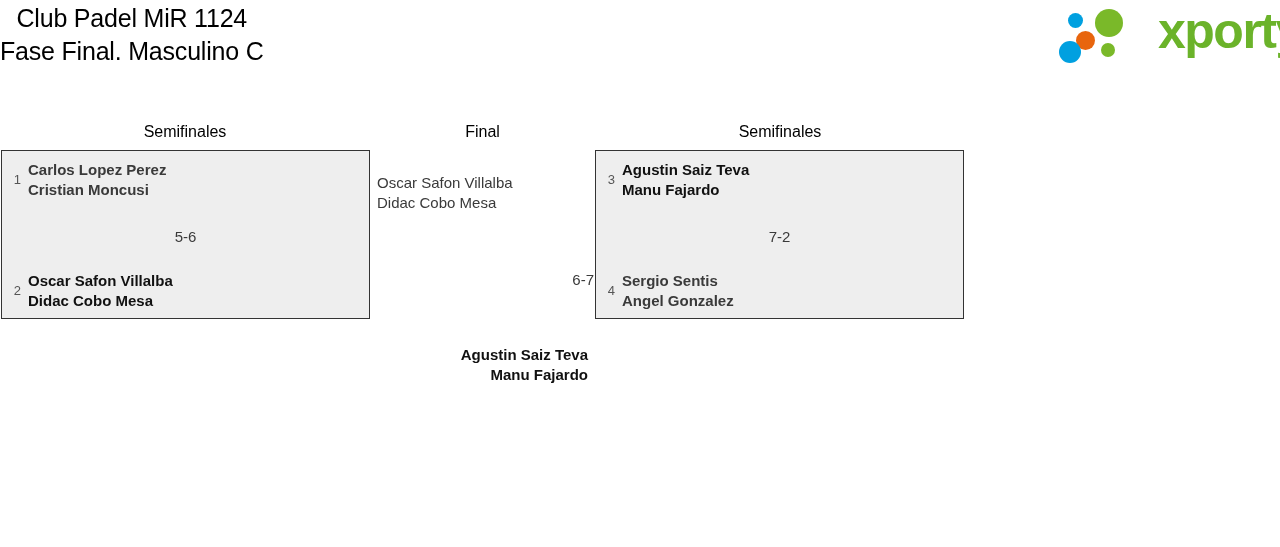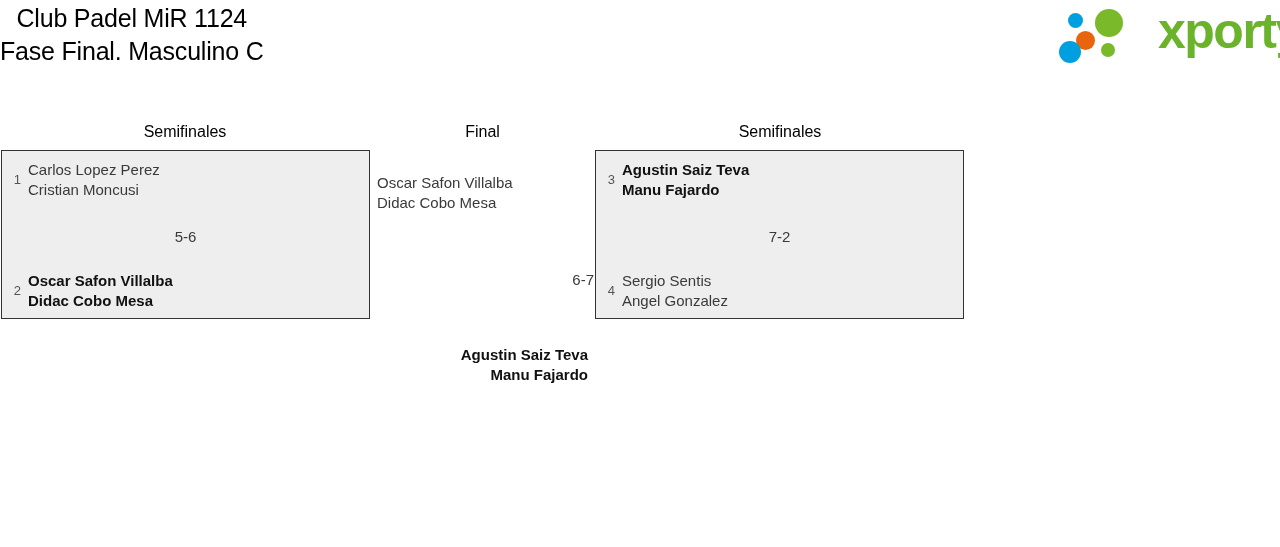--- a/index.html
+++ b/index.html
@@ -128,20 +128,21 @@
     width: 20px;
     text-align: right;
     flex: 0 0 20px;
   }
   .names {
     font-size: 15px;
     line-height: 19.5px;
     color: #3a3a3a;
     padding-left: 7px;
     white-space: nowrap;
+    font-weight: bold;
   }
   .participant.winner .names {
     color: #111111;
     font-weight: 700;
   }
   .names .nm { display: block; }
 
   .p-top    { top: 136px; }
   .p-bottom { top: 247px; }
 

